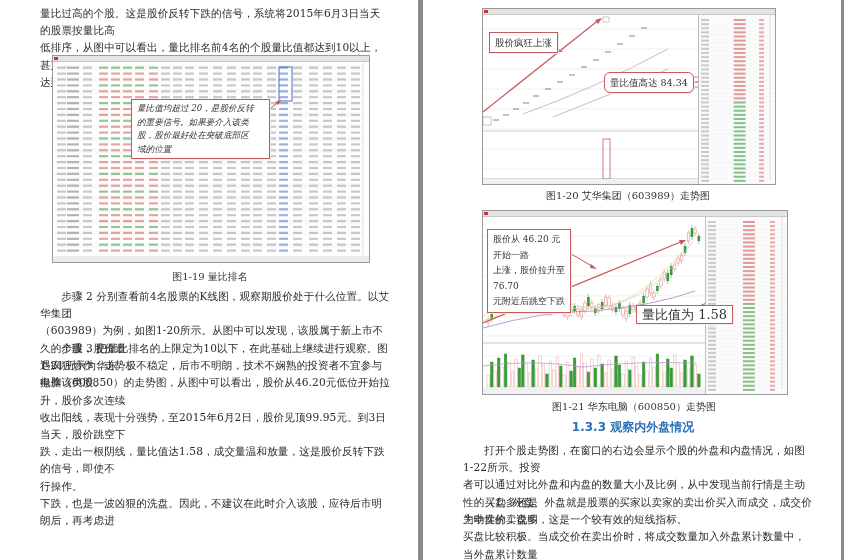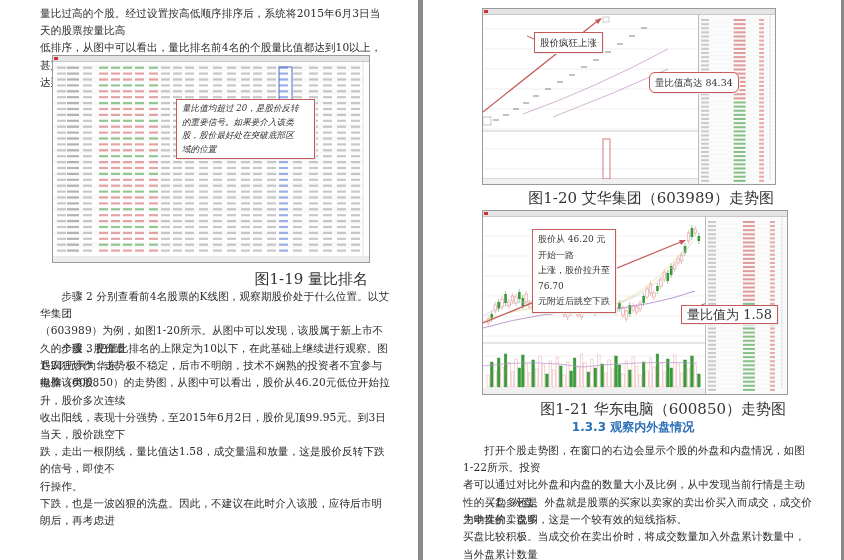--- a/index.html
+++ b/index.html
@@ -5,36 +5,36 @@
   html,body{margin:0;padding:0;}
   body{width:844px;height:560px;background:#ffffff;position:relative;overflow:hidden;font-family:"DejaVu Serif","Liberation Serif",serif;color:#222;}
   .page{position:absolute;top:0;height:560px;background:#fff;}
   #page-left{left:0;width:418px;}
   #page-right{left:423px;width:418px;}
   .divider{position:absolute;left:418px;top:0;width:5px;height:560px;background:#8a8a8a;}
   .edge{position:absolute;left:841px;top:0;width:3px;height:560px;background:#8a8a8a;}
   .para{position:absolute;font-size:10.6px;line-height:17.2px;letter-spacing:0.1px;color:#2a2a2a;}
   .para p{margin:0;}
   .indent{text-indent:2em;}
-  .caption{position:absolute;font-size:15px;color:#333;text-align:right;}
+  .caption{position:absolute;font-size:10px;color:#333;text-align:center;}
   .heading{position:absolute;font-size:12px;font-weight:bold;color:#2a6fb7;text-align:center;font-family:"DejaVu Sans","Liberation Sans",sans-serif;}
   .fig{position:absolute;background:#fff;border:1px solid #9a9a9a;overflow:hidden;}
   .menubar{position:absolute;left:0;top:0;right:0;height:5px;background:#e4e4e4;border-bottom:1px solid #c8c8c8;}
   .menubar .logo{position:absolute;left:1px;top:1px;width:4px;height:3px;background:#c33;}
-  .callout{position:absolute;background:#fff;border:1.5px solid #c55a5a;font-size:9.5px;line-height:15px;color:#333;padding:2px 5px;font-family:"DejaVu Serif","Liberation Serif",serif;box-shadow:1px 1px 0 #eee;margin-left:45px;}
+  .callout{position:absolute;background:#fff;border:1.5px solid #c55a5a;font-size:9.5px;line-height:15px;color:#333;padding:2px 5px;font-family:"DejaVu Serif","Liberation Serif",serif;box-shadow:1px 1px 0 #eee;}
   .quote-panel{position:absolute;top:6px;bottom:0;border-left:1px solid #bbb;background:#fbfbfb;}
   svg{position:absolute;left:0;top:0;}
 </style>
 </head>
 <body>
 
 <div class="page" id="page-left">
 
   <div class="para" style="left:40px;top:5px;width:350px;">
-    <p>量比过高的个股。经过设置按高低顺序排序后，系统将2015年6月3日当天的股票按量比高</p>
+    <p>量比过高的个股。这是股价反转下跌的信号，系统将2015年6月3日当天的股票按量比高</p>
     <p>低排序，从图中可以看出，量比排名前4名的个股量比值都达到10以上，甚至都超过了20，</p>
     <p>达到天量的水平。</p>
   </div>
 
   <div class="fig" style="left:52px;top:55px;width:316px;height:206px;font-style:italic;">
     <div class="menubar">
         <div class="logo"></div>
       </div>
     <svg width="316" height="206">
       <g id="rows19">

